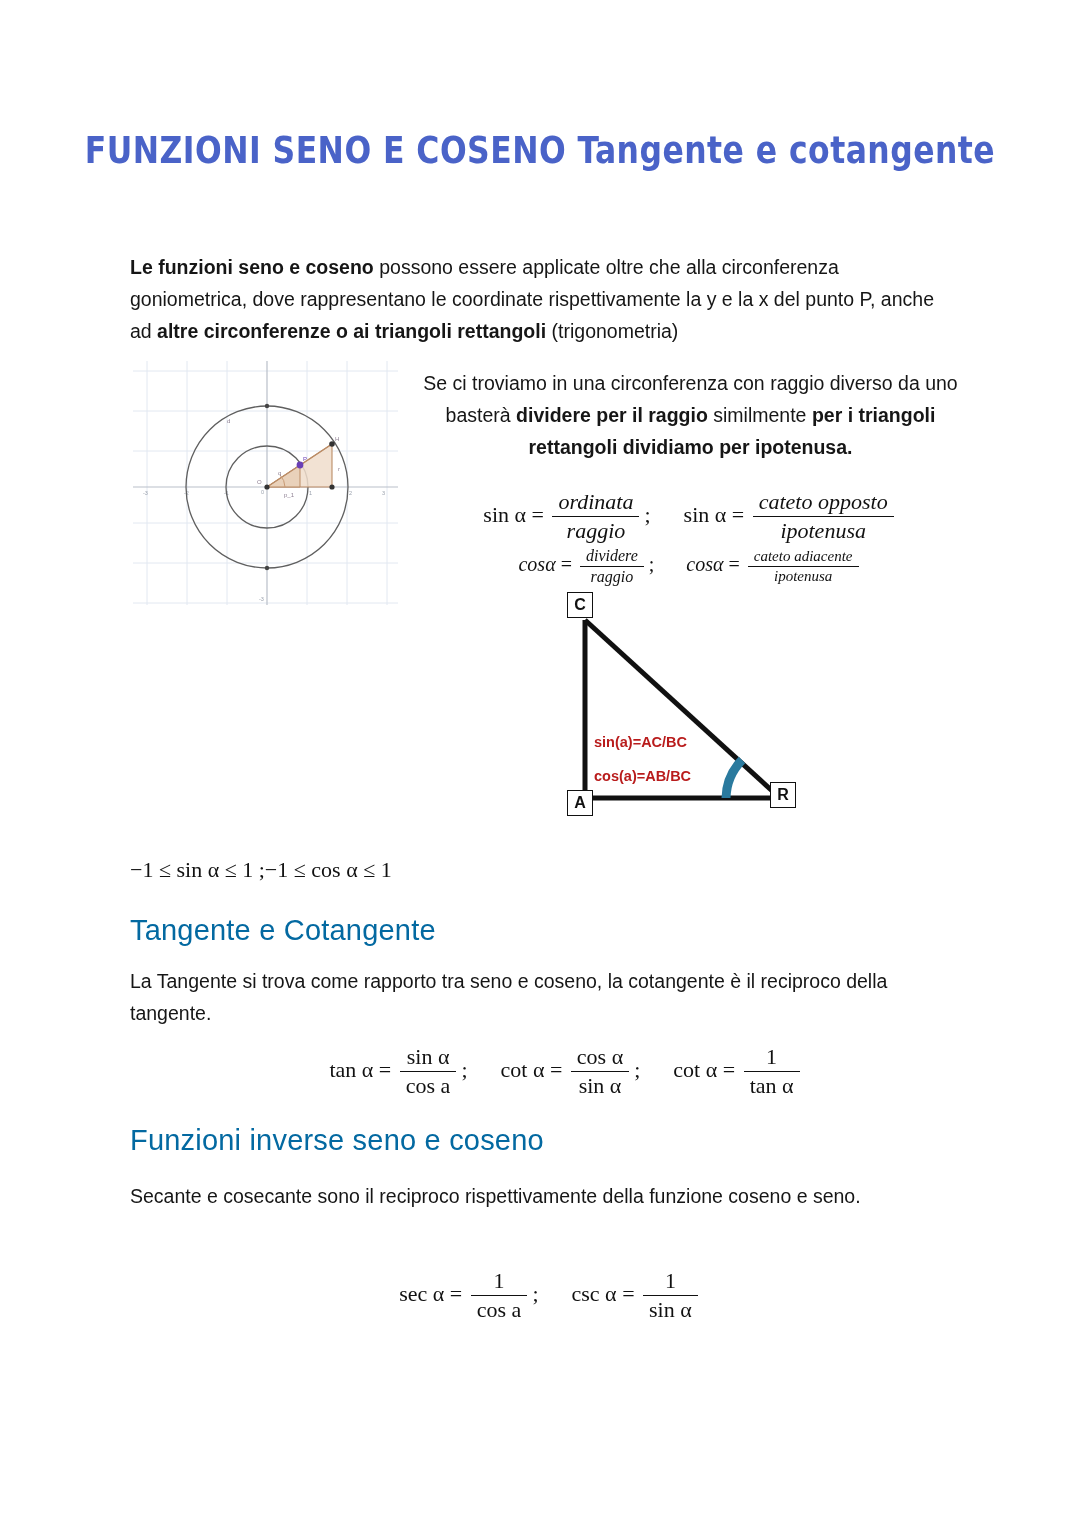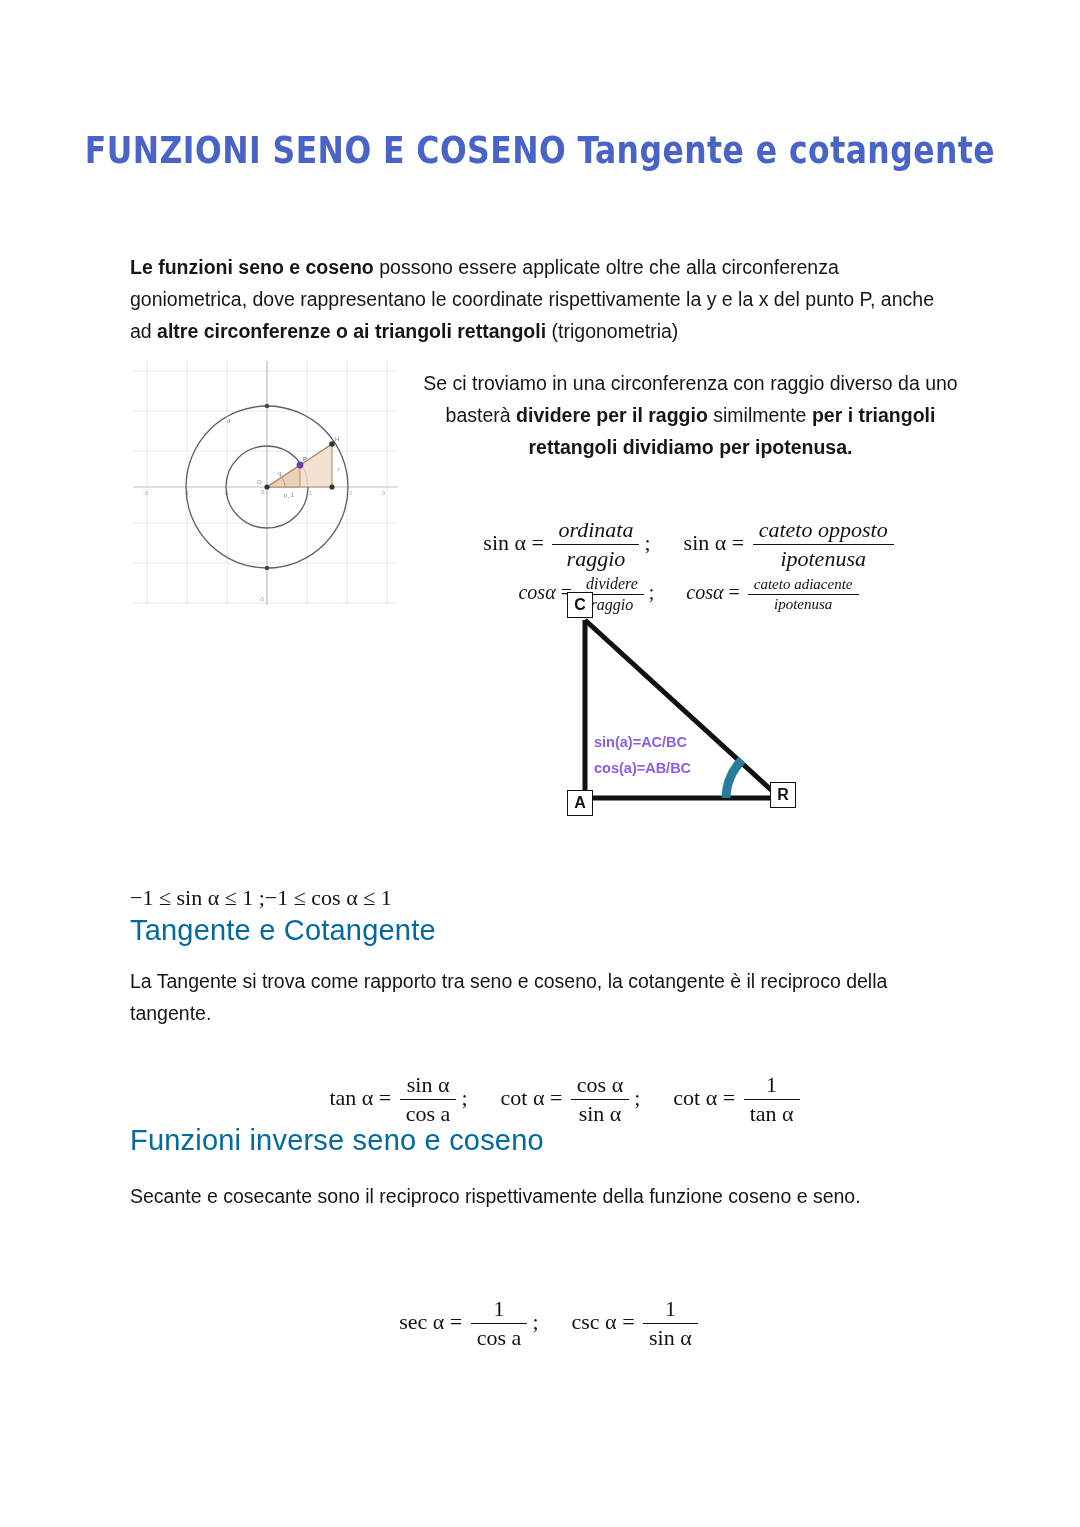--- a/index.html
+++ b/index.html
@@ -72,21 +72,20 @@
     text-align: center;
     line-height: 32px;
   }
 
   
   .formula-row {
     position: absolute;
     text-align: center;
     font-family: "Liberation Serif", serif;
     color: #111;
-    margin-top: 28px;
   }
   #formula-sin  { left: 410px; top: 489px; width: 560px; font-size: 22px; }
   #formula-cos  { left: 410px; top: 547px; width: 560px; font-size: 20px; }
   #formula-range{ left: 130px; top: 857px; width: 460px; font-size: 22px; text-align: left;}
   #formula-tan  { left: 256px; top: 1044px; width: 620px; font-size: 22px; }
   #formula-sec  { left: 290px; top: 1268px; width: 520px; font-size: 22px; }
 
   .frac {
     display: inline-block;
     vertical-align: middle;
@@ -130,21 +129,21 @@
     justify-content: center;
     width: 26px;
     height: 26px;
     box-sizing: border-box;
   }
   .tri-label {
     position: absolute;
     font-family: "Liberation Sans", sans-serif;
     font-weight: 700;
     font-size: 14.5px;
-    color: #8b5cf6;
+    color: #b91c1c;
     white-space: nowrap;
   }
 
   
   .section-heading {
     position: absolute;
     font-family: "Liberation Sans", sans-serif;
     font-size: 29px;
     font-weight: 400;
     color: #0369a1;
@@ -282,21 +281,21 @@
       <span>C</span>
     </div>
     <div class="vertex-box" style="left:9px; top:198px;">
       <span>A</span>
     </div>
     <div class="vertex-box" style="left:212px; top:190px;">
       <span>R</span>
     </div>
 
     <div class="tri-label" style="left:36px; top:142px;">sin(a)=AC/BC</div>
-    <div class="tri-label" style="left:36px; top:168px;">cos(a)=AB/BC</div>
+    <div class="tri-label" style="left:36px; top:176px;">cos(a)=AB/BC</div>
   </div>
 
   <div class="formula-row" id="formula-range">
     <span>−1 ≤ sin α ≤ 1 ;−1 ≤ cos α ≤ 1</span>
   </div>
 
   <div class="section-heading" id="heading-tangente">Tangente e Cotangente</div>
   <div class="para" id="para-tangente">La Tangente si trova come rapporto tra seno e coseno, la cotangente è il reciproco della tangente.</div>
 
   <div class="formula-row" id="formula-tan">

